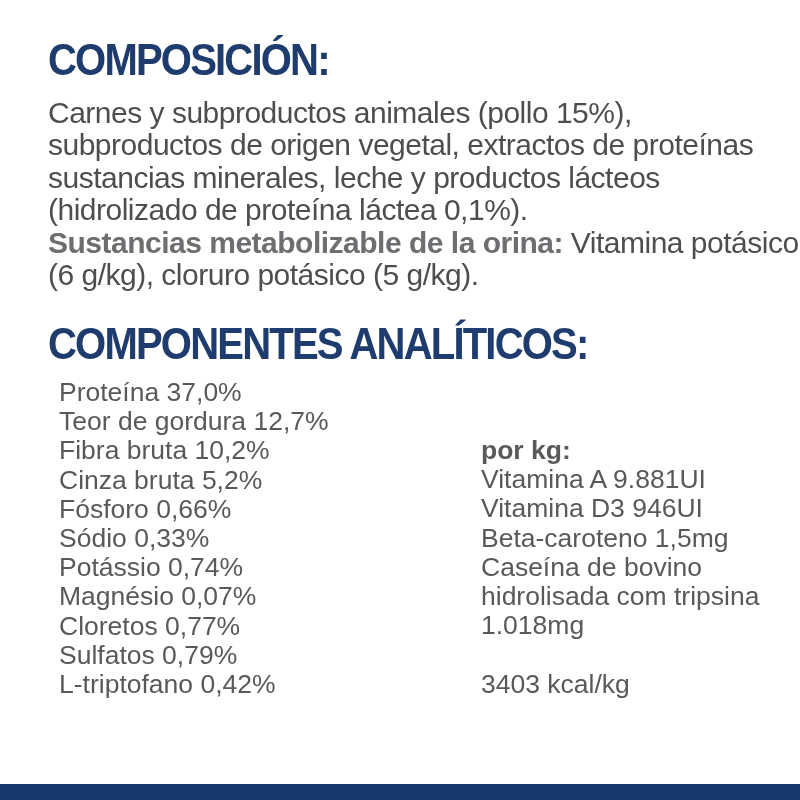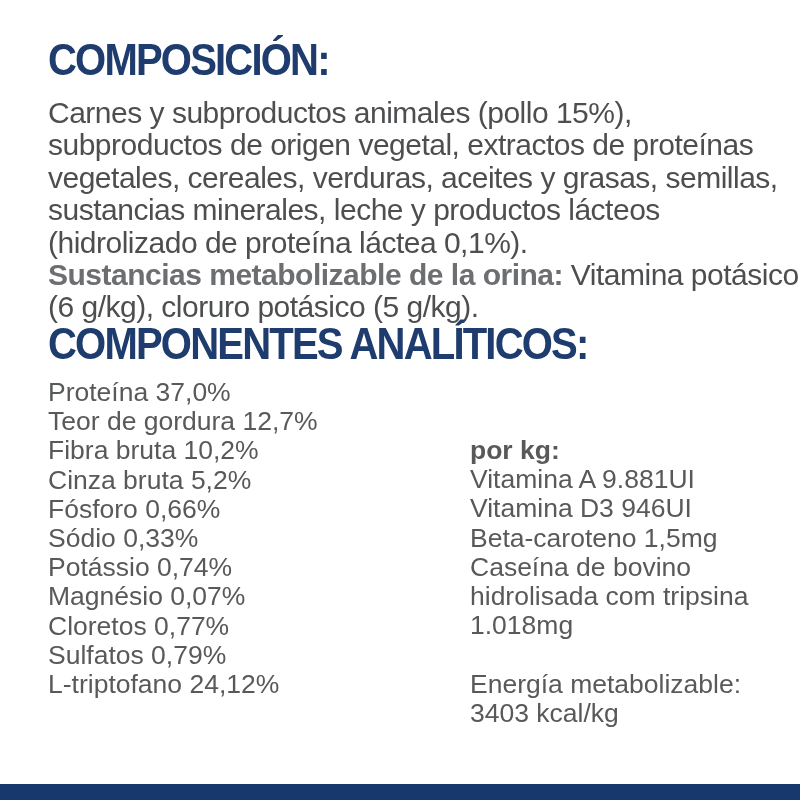--- a/index.html
+++ b/index.html
@@ -42,72 +42,70 @@
     color: var(--bold_gray, #6d6e71);
   }
   .ana-list {
     position: absolute;
     font-size: 26.5px;
     line-height: 29.2px;
     color: var(--list_gray, #58595a);
   }
   .ana-left  { left: 48px;  top: 378px; }
   .ana-right { left: 470px; top: 436px; }
-  .ana-list .line { white-space: nowrap; }
+  .ana-list .line { white-space: nowrap; margin-left: 11px; }
   .per-kg-label { font-weight: 700; }
   .energy-block { margin-top: 29.2px; }
   .bottom-bar {
     position: absolute;
     left: 0; top: 784px;
     width: 800px; height: 16px;
     background: var(--navy_bar, #17386d);
   }
 </style>
 </head>
 <body>
 
 <div class="page">
 
   <div class="heading comp-heading">COMPOSICIÓN:</div>
 
   <div class="comp-body">
     <div class="line">Carnes y subproductos animales (pollo 15%),</div>
     <div class="line">subproductos de origen vegetal, extractos de proteínas</div>
-    <div class="line">vegetales, cereales, verduras, aceites y grasas, semillas,</div>
     <div class="line">sustancias minerales, leche y productos lácteos</div>
     <div class="line">(hidrolizado de proteína láctea 0,1%).</div>
     <div class="line"><span class="bold-gray">Sustancias metabolizable de la orina:</span><span> Vitamina potásico</span></div>
     <div class="line">(6 g/kg), cloruro potásico (5 g/kg).</div>
   </div>
 
   <div class="heading ana-heading">COMPONENTES ANALÍTICOS:</div>
 
   <div class="ana-list ana-left">
     <div class="line">Proteína 37,0%</div>
     <div class="line">Teor de gordura 12,7%</div>
     <div class="line">Fibra bruta 10,2%</div>
     <div class="line">Cinza bruta 5,2%</div>
     <div class="line">Fósforo 0,66%</div>
     <div class="line">Sódio 0,33%</div>
     <div class="line">Potássio 0,74%</div>
     <div class="line">Magnésio 0,07%</div>
     <div class="line">Cloretos 0,77%</div>
     <div class="line">Sulfatos 0,79%</div>
-    <div class="line">L-triptofano 24,12%</div>
+    <div class="line">L-triptofano 0,42%</div>
   </div>
 
   <div class="ana-list ana-right">
     <div class="line per-kg-label">por kg:</div>
     <div class="line">Vitamina A 9.881UI</div>
     <div class="line">Vitamina D3 946UI</div>
     <div class="line">Beta-caroteno 1,5mg</div>
     <div class="line">Caseína de bovino</div>
     <div class="line">hidrolisada com tripsina</div>
     <div class="line">1.018mg</div>
     <div class="energy-block">
-      <div class="line">Energía metabolizable:</div>
       <div class="line">3403 kcal/kg</div>
     </div>
   </div>
 
   <div class="bottom-bar"></div>
 
 </div>
 
 </body></html>

